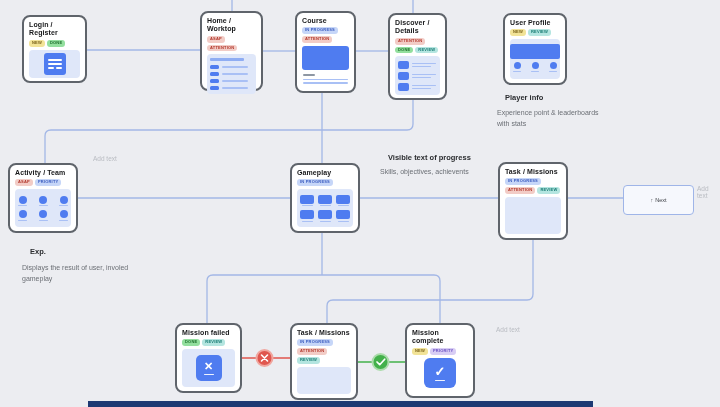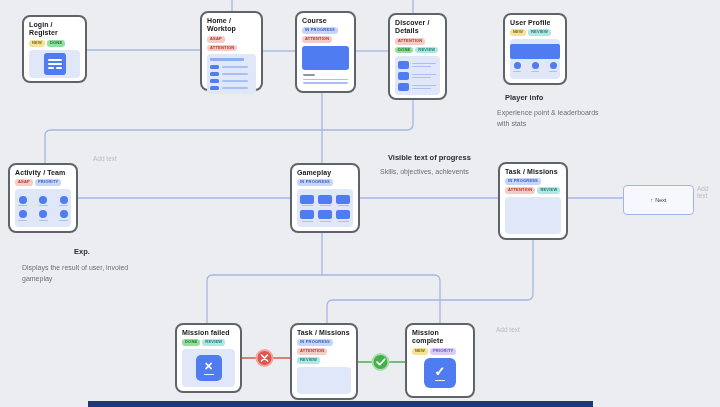--- a/index.html
+++ b/index.html
@@ -321,21 +321,21 @@
       </div>
     </div>
   </div>
 
   <div class="ann-title" style="left:497px;top:93px;">Player info</div>
   <div class="ann-body" style="left:497px;top:108px;width:115px;">Experience point &amp; leaderboards with stats</div>
 
   <div class="ann-title" style="left:380px;top:153px;width:110px;">Visible text of progress</div>
   <div class="ann-body" style="left:380px;top:167px;width:90px;">Skills, objectives, achievents</div>
 
-  <div class="ann-title" style="left:22px;top:247px;margin-left:44px;">Exp.</div>
+  <div class="ann-title" style="left:22px;top:247px;">Exp.</div>
   <div class="ann-body" style="left:22px;top:263px;width:115px;">Displays the result of user, involed gameplay</div>
 
   <div class="add-text" style="left:93px;top:155px;">Add text</div>
   <div class="add-text" style="left:697px;top:185px;">Add text</div>
   <div class="add-text" style="left:496px;top:326px;">Add text</div>
 
   <div class="bottom-bar"></div>
 </div>
 
 </body></html>

